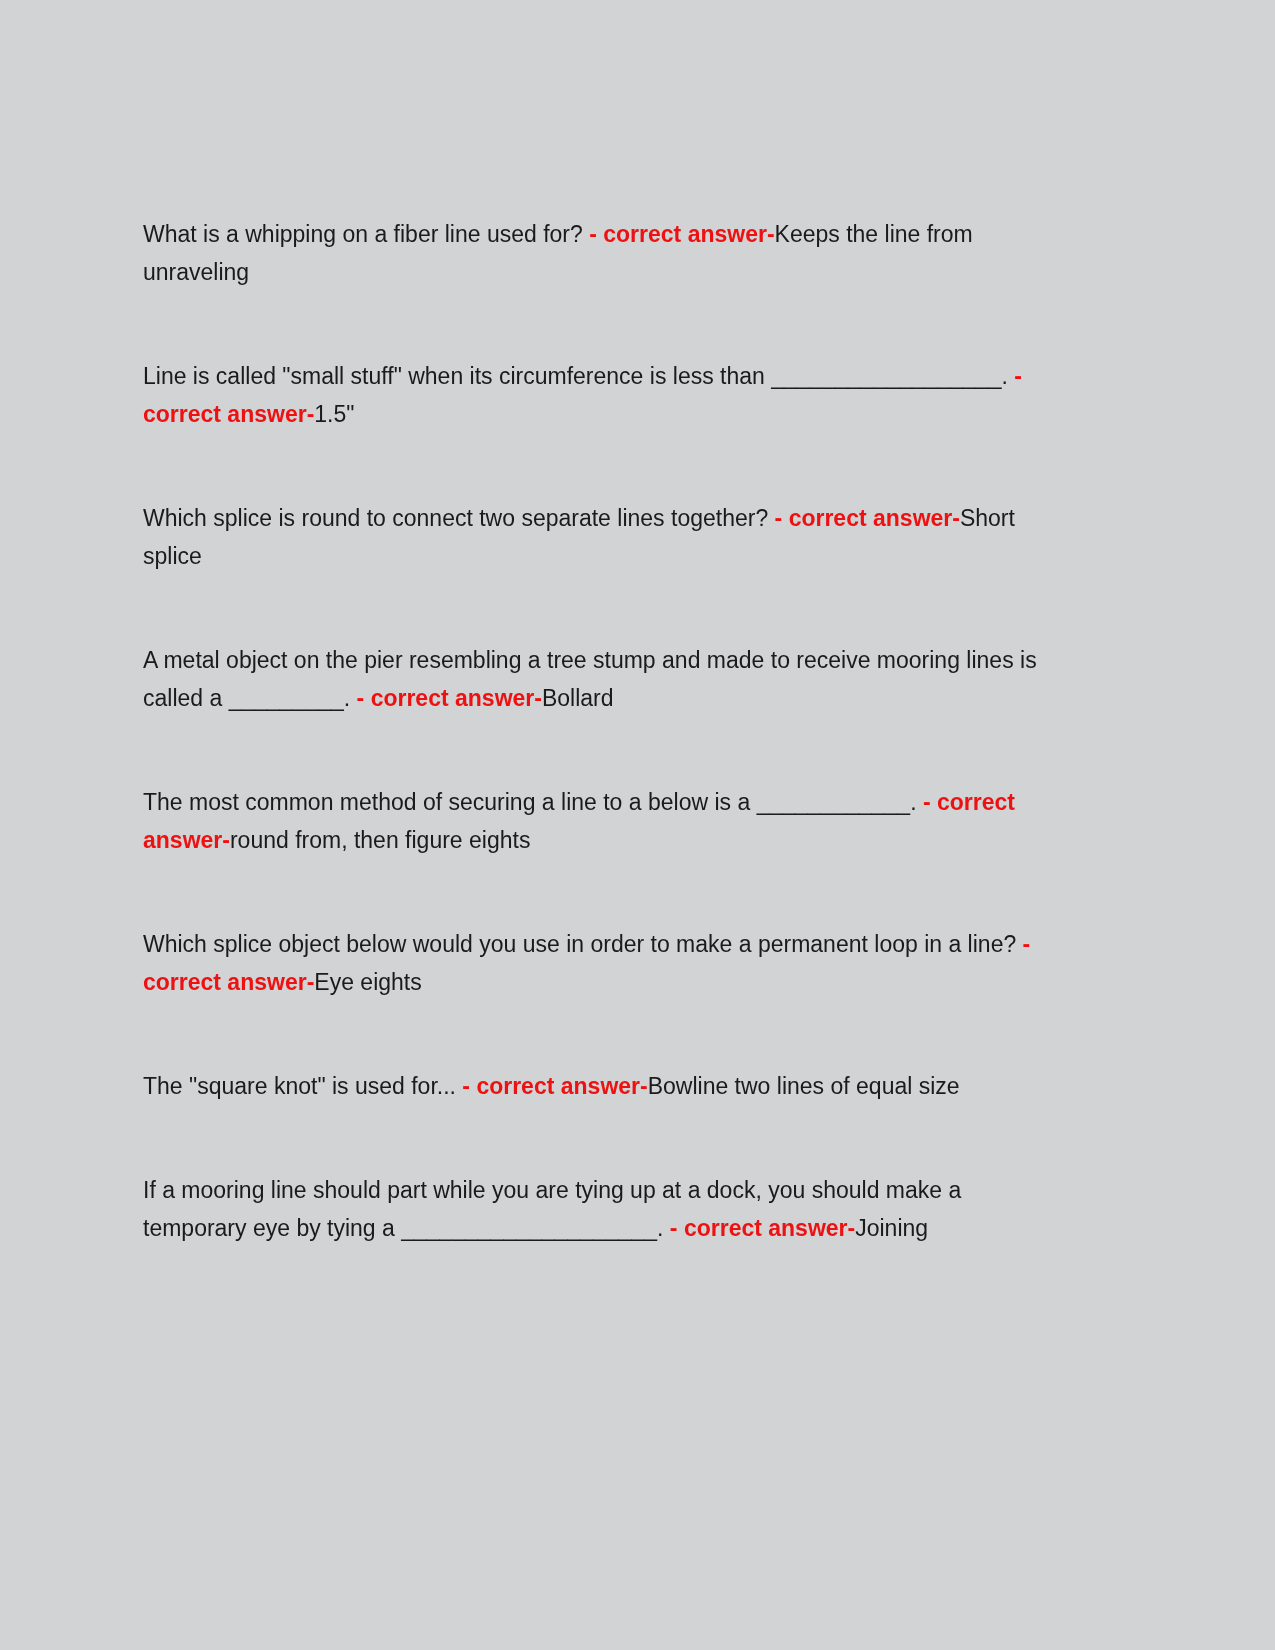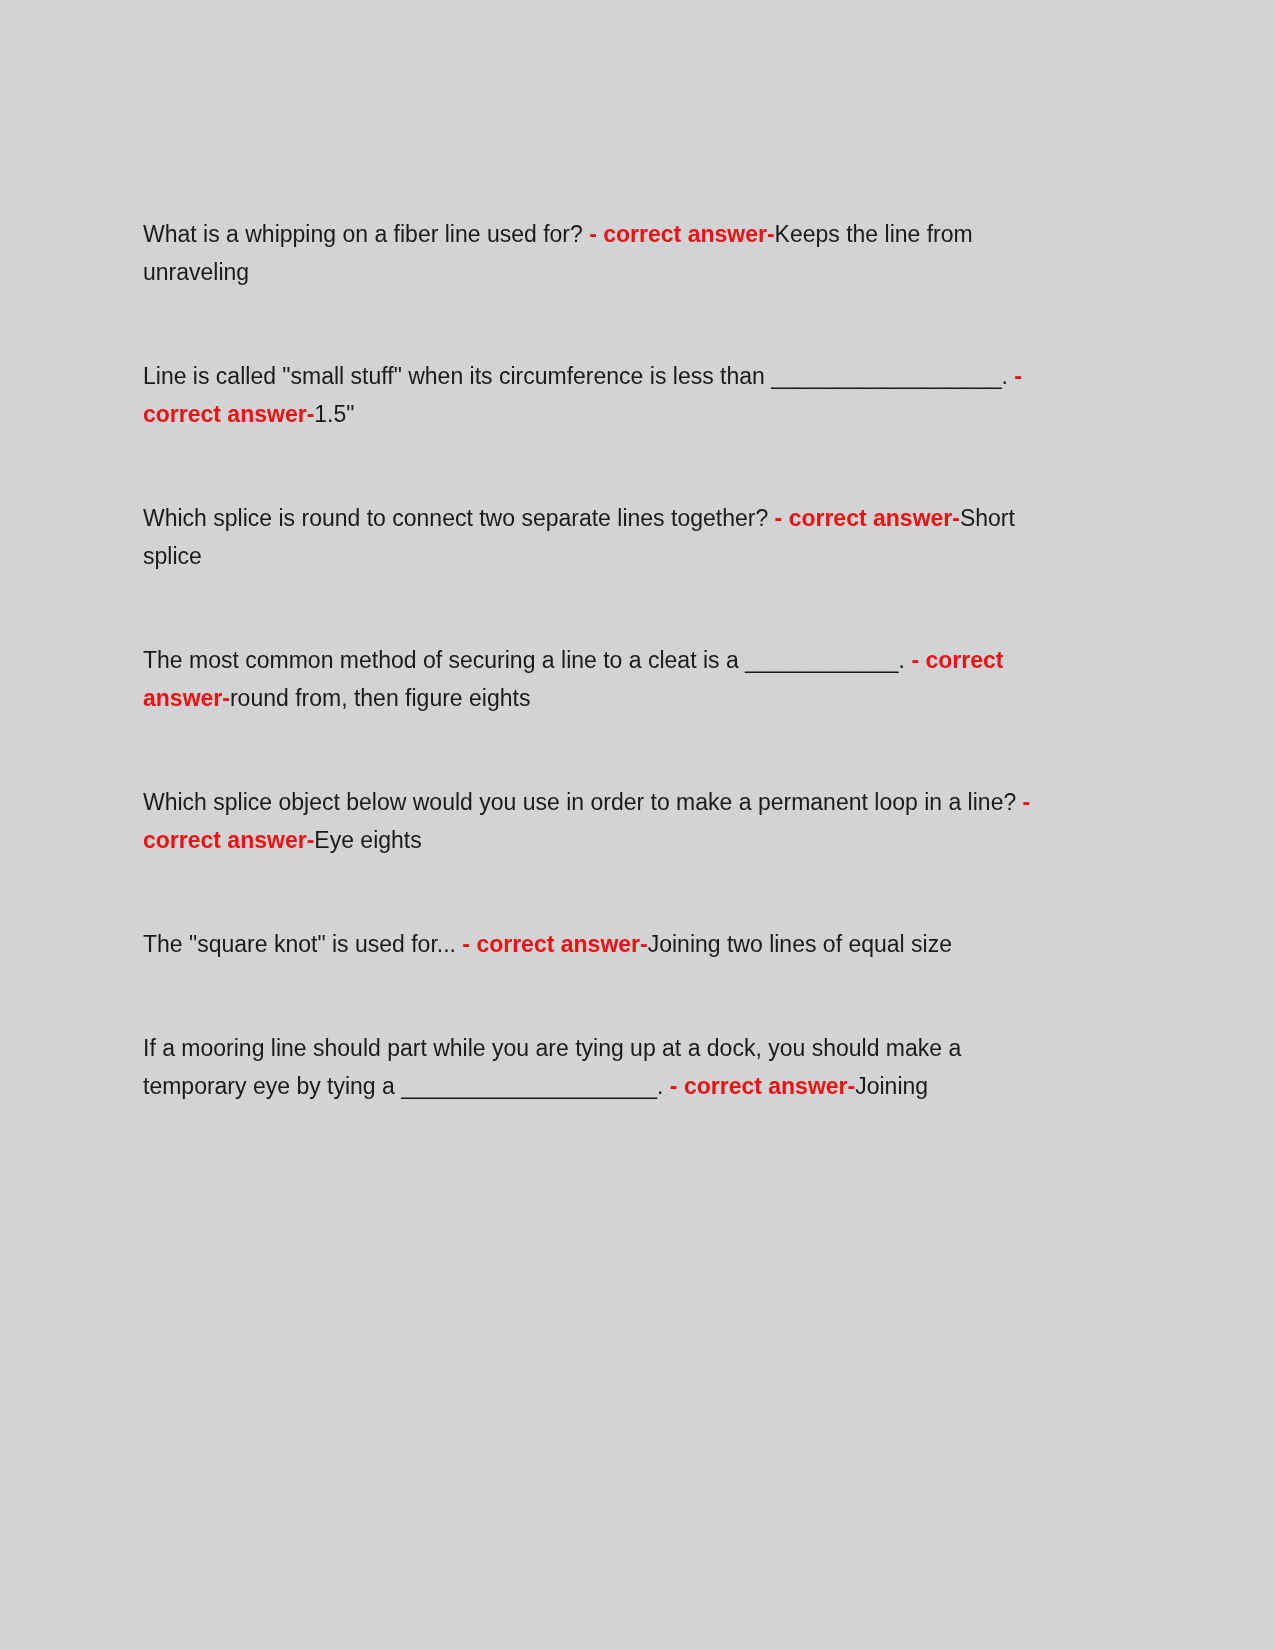--- a/index.html
+++ b/index.html
@@ -40,23 +40,24 @@
 <body>
 
 <div class="page">
 
   <p class="qa"><span>What is a whipping on a fiber line used for? </span><span class="marker">- correct answer-</span><span>Keeps the line from unraveling</span></p>
 
   <p class="qa"><span>Line is called "small stuff" when its circumference is less than __________________. </span><span class="marker">- correct answer-</span><span>1.5"</span></p>
 
   <p class="qa"><span>Which splice is round to connect two separate lines together? </span><span class="marker">- correct answer-</span><span>Short splice</span></p>
 
+  <p class="qa"><span>A metal object on the pier resembling a tree stump and made to receive mooring lines is called a _________. </span><span class="marker">- correct answer-</span><span>Bollard</span></p>
 
-  <p class="qa"><span>The most common method of securing a line to a cleat is a ____________. </span><span class="marker">- correct answer-</span><span>round from, then figure eights</span></p>
+  <p class="qa"><span>The most common method of securing a line to a below is a ____________. </span><span class="marker">- correct answer-</span><span>round from, then figure eights</span></p>
 
 
   <p class="qa"><span>Which splice object below would you use in order to make a permanent loop in a line? </span><span class="marker">- correct answer-</span><span>Eye eights</span></p>
 
-  <p class="qa"><span>The "square knot" is used for... </span><span class="marker">- correct answer-</span><span>Joining two lines of equal size</span></p>
+  <p class="qa"><span>The "square knot" is used for... </span><span class="marker">- correct answer-</span><span>Bowline two lines of equal size</span></p>
 
   <p class="qa"><span>If a mooring line should part while you are tying up at a dock, you should make a temporary eye by tying a ____________________. </span><span class="marker">- correct answer-</span><span>Joining</span></p>
 
 </div>
 
 </body></html>

